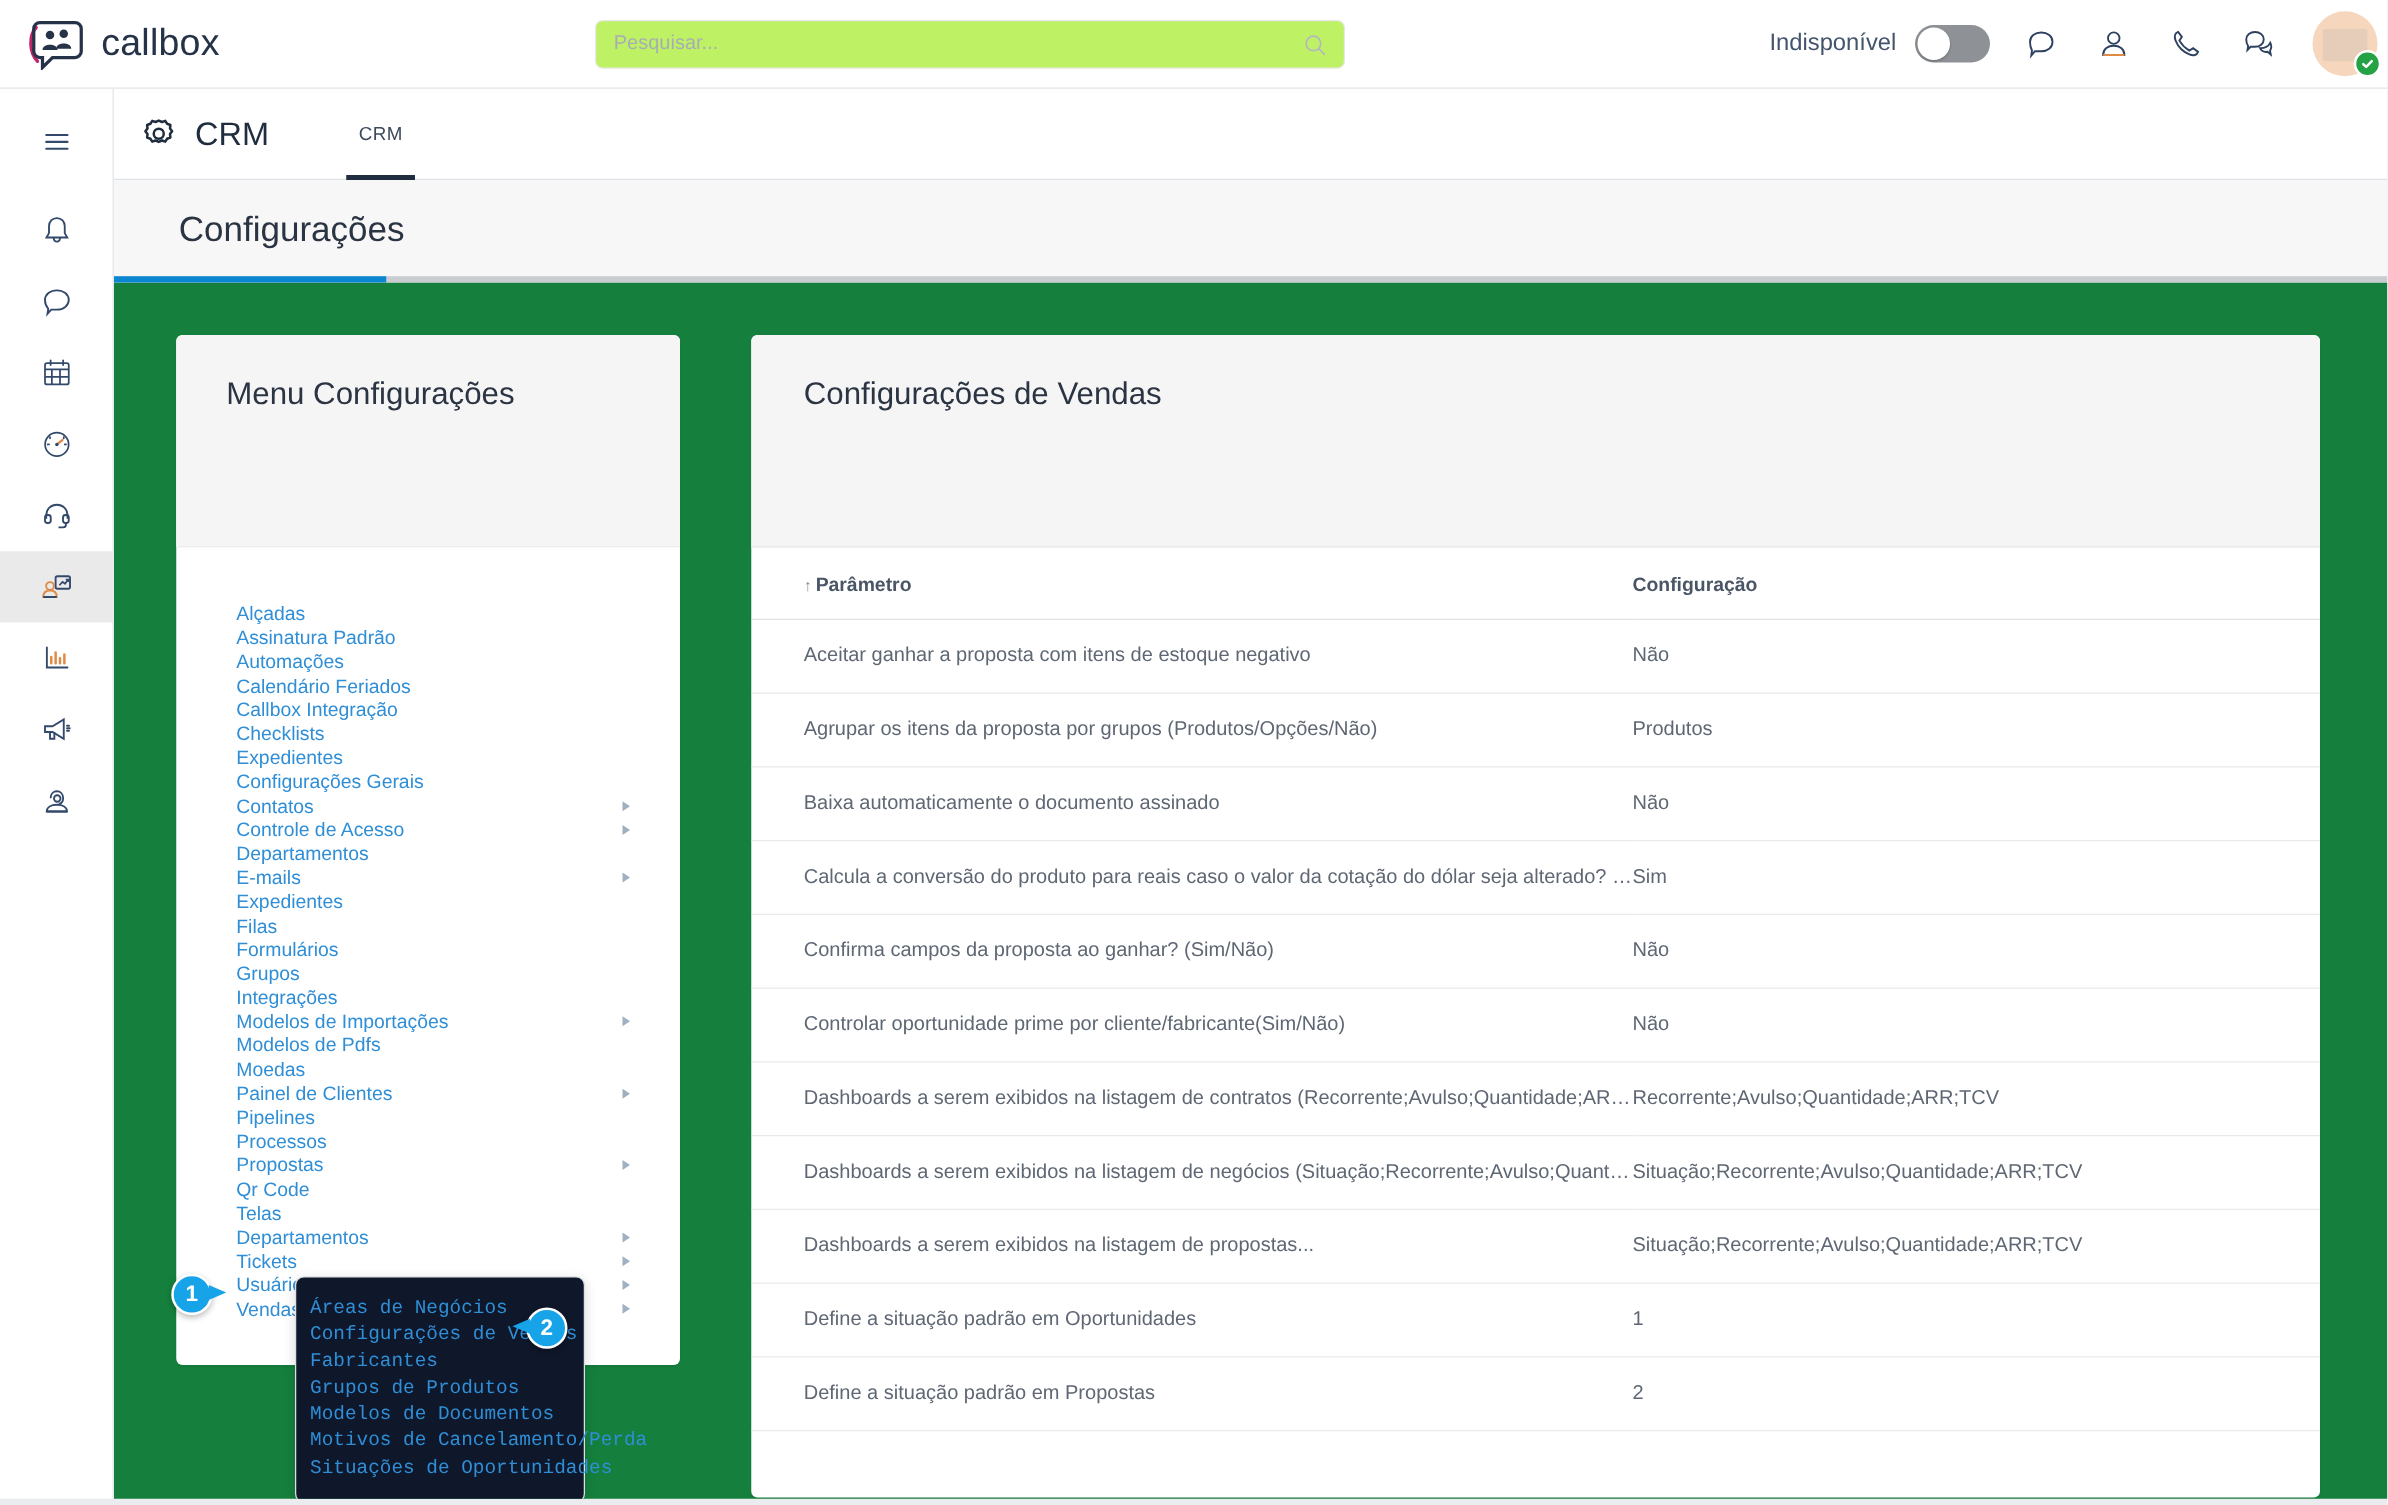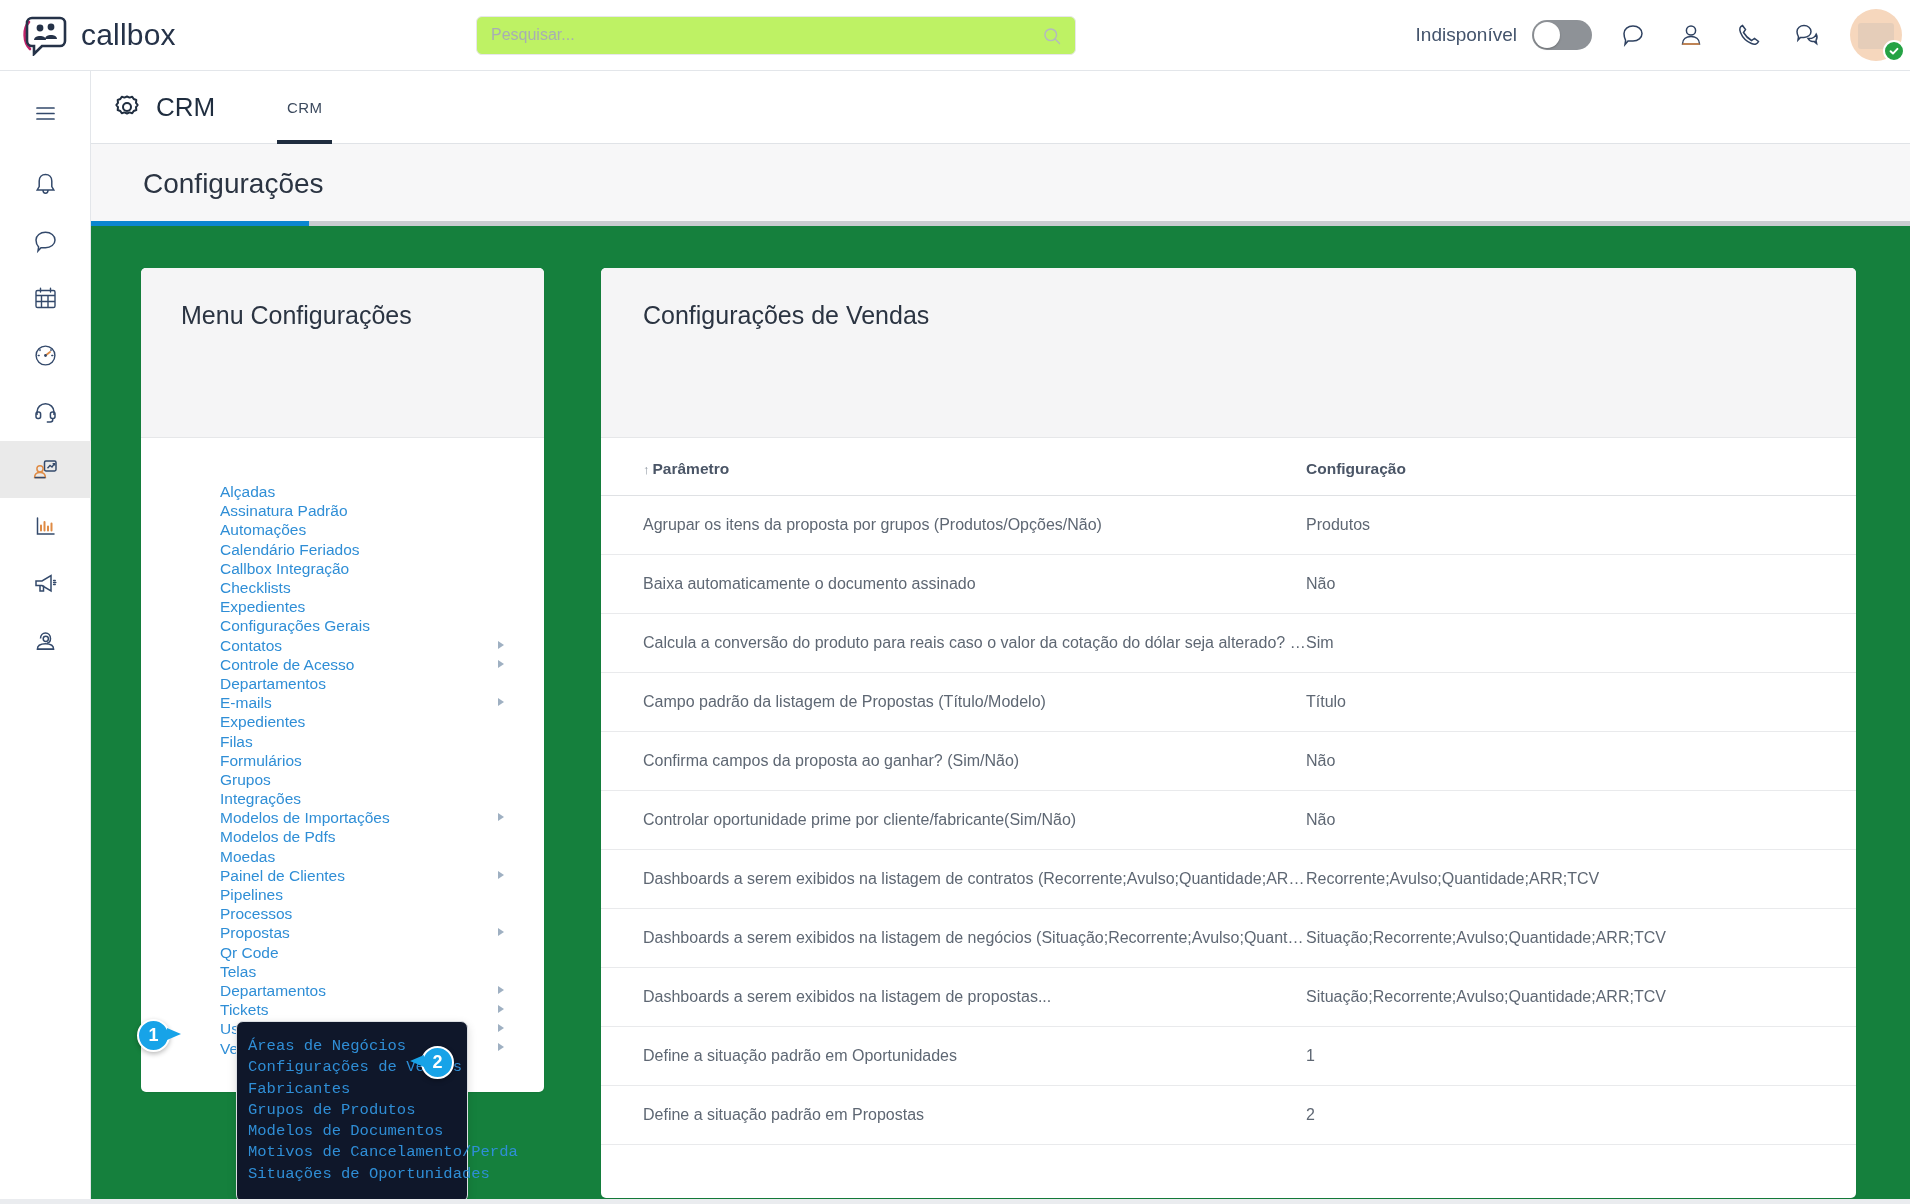--- a/index.html
+++ b/index.html
@@ -111,21 +111,21 @@
   }
   .menucard .card-head{
     height:170px;background:#f5f5f6;border-radius:5px 5px 0 0;border-bottom:1px solid #e6e7e9;
     padding:33px 0 0 40px;
   }
   .menucard .card-head h2{font-size:25px;font-weight:400;color:#2b3442;}
   .menucard .card-body{padding:44px 0 34px 0;}
   .menu-list{list-style:none;}
   .menu-item{
     position:relative;display:flex;align-items:center;
-    padding:0 30px 0 79px;height:19.2px;cursor:pointer;
+    padding:0 30px 0 48px;height:19.2px;cursor:pointer;
   }
   .menu-item span.lbl{font-size:15.5px;color:#2f8ed6;line-height:19px;white-space:nowrap;}
   .menu-item .caret{
     position:absolute;right:40px;top:5px;width:0;height:0;
     border-left:6px solid #9fb0c2;border-top:4.5px solid transparent;border-bottom:4.5px solid transparent;
   }
 
   
   .callout{
     position:absolute;width:33px;height:33px;border-radius:50%;
@@ -486,34 +486,34 @@
             <th>
               <span class="sortarrow">↑</span><span>Parâmetro</span>
             </th>
             <th>
               <span>Configuração</span>
             </th>
           </tr>
         </thead>
         <tbody id="cfg-body">
             <tr>
+              <td>Aceitar ganhar a proposta com itens de estoque negativo</td>
+              <td class="val">Não</td>
+            </tr>
+            <tr>
               <td>Agrupar os itens da proposta por grupos (Produtos/Opções/Não)</td>
               <td class="val">Produtos</td>
             </tr>
             <tr>
               <td>Baixa automaticamente o documento assinado</td>
               <td class="val">Não</td>
             </tr>
             <tr>
               <td>Calcula a conversão do produto para reais caso o valor da cotação do dólar seja alterado? (Sim/Não)</td>
               <td class="val">Sim</td>
-            </tr>
-            <tr>
-              <td>Campo padrão da listagem de Propostas (Título/Modelo)</td>
-              <td class="val">Título</td>
             </tr>
             <tr>
               <td>Confirma campos da proposta ao ganhar? (Sim/Não)</td>
               <td class="val">Não</td>
             </tr>
             <tr>
               <td>Controlar oportunidade prime por cliente/fabricante(Sim/Não)</td>
               <td class="val">Não</td>
             </tr>
             <tr>

